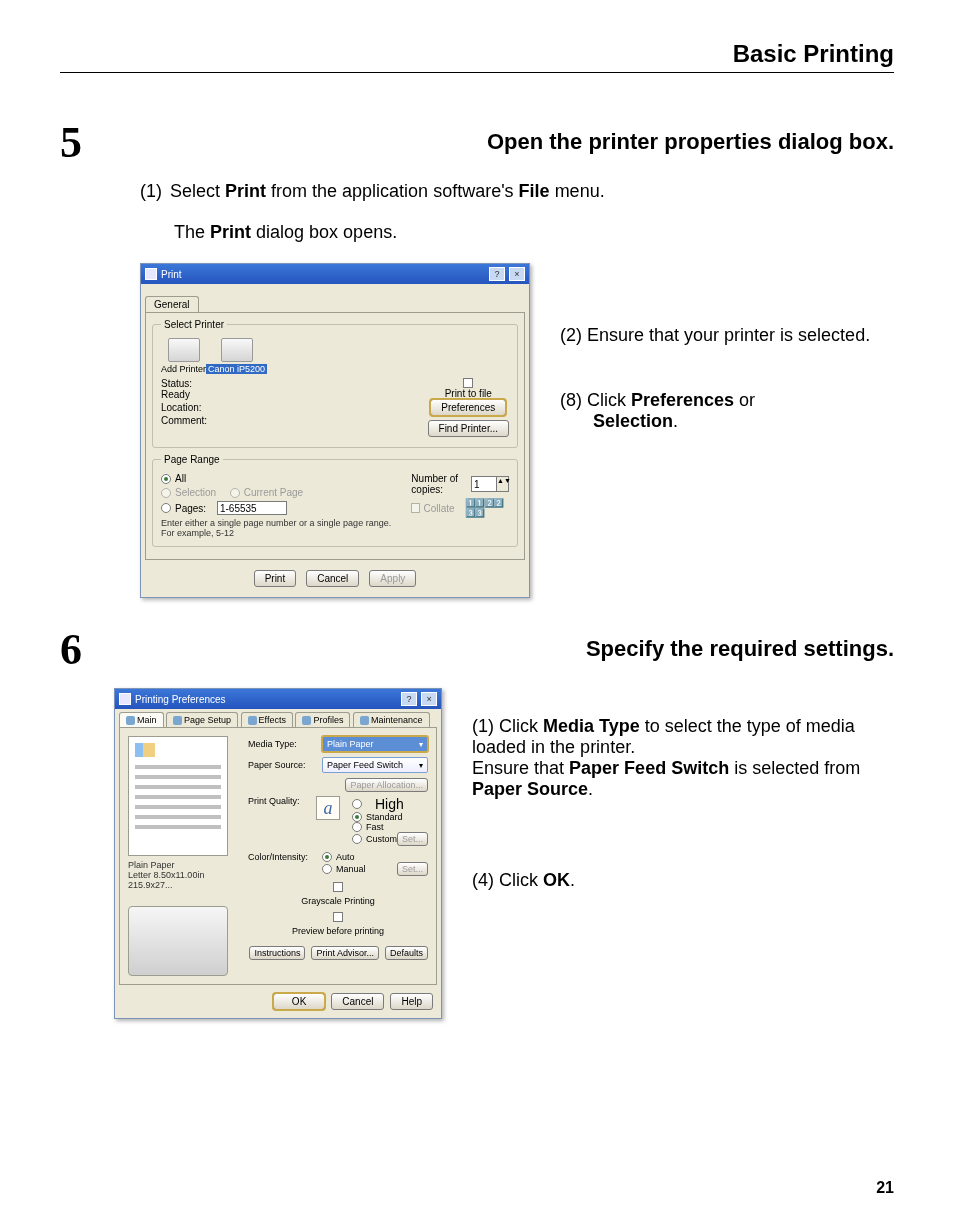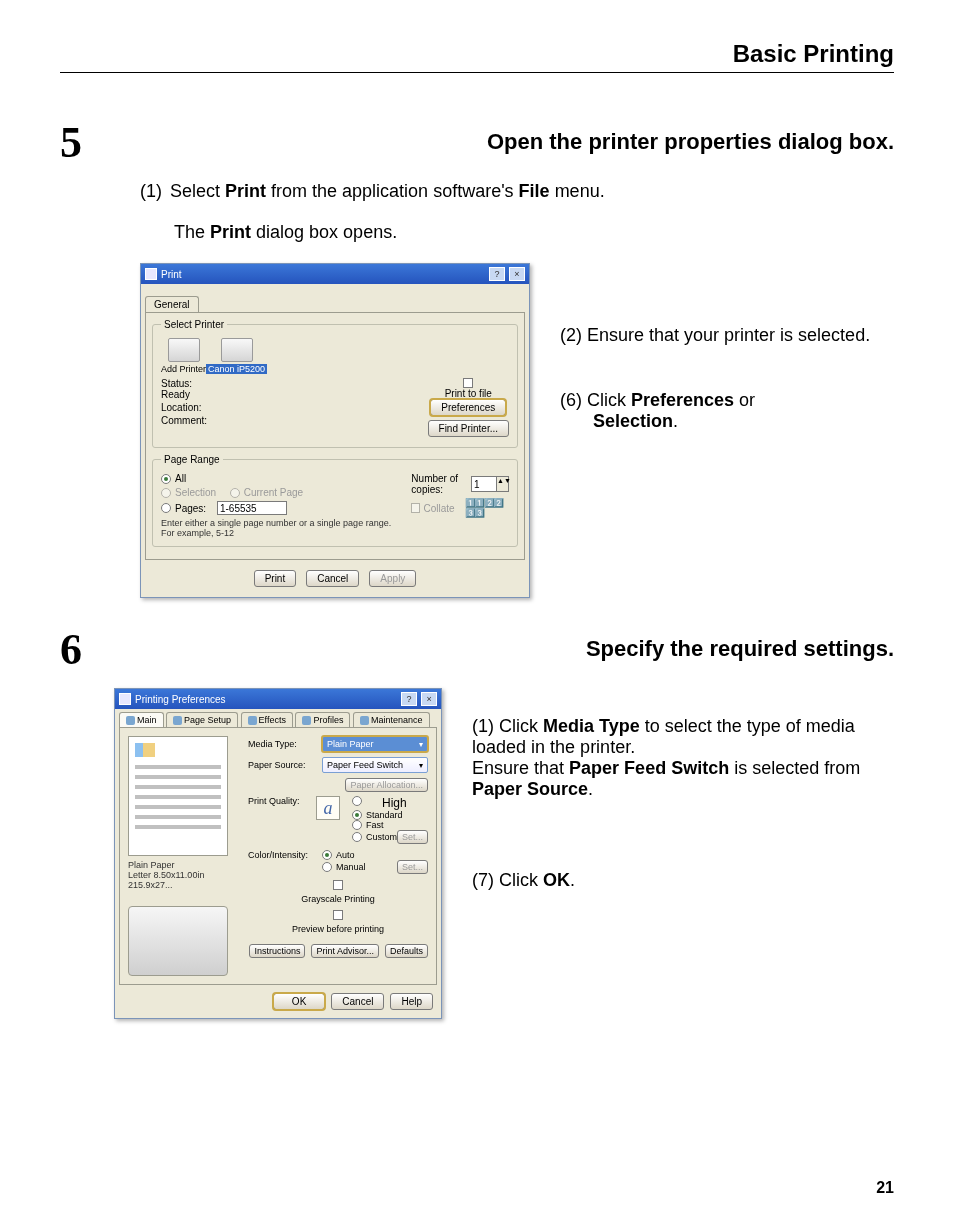--- a/index.html
+++ b/index.html
@@ -314,21 +314,21 @@
           <button class="winbtn">Cancel</button>
           <button class="winbtn dis">Apply</button>
         </div>
       </div>
 
       <div class="callouts">
         <div class="co-line" style="margin-top:62px">
           <span>(2) Ensure that your printer is selected.</span>
         </div>
         <div class="co-line">
-          <span>(6) Click </span><b>Preferences</b><span> or </span><br>
+          <span>(8) Click </span><b>Preferences</b><span> or </span><br>
           <span class="indent"><b>Selection</b><span>.</span></span>
         </div>
       </div>
     </div>
   </div>
 </div>
 
 <div class="step">
   <div class="stepnum">6</div>
   <div class="stepbody">
@@ -382,21 +382,21 @@
                   <span class="pp-caret">▾</span>
                 </span>
             </div>
             <div class="pp-right"><button class="winbtn small dis">Paper Allocation...</button></div>
 
             <div class="pp-qual-row">
               <span class="pp-label">Print Quality:</span>
               <div style="display:flex;gap:6px;flex:1;">
                 <div class="pp-qual-ico">a</div>
                 <div class="pp-radios" style="margin-left:0;flex:1">
-                  <div class="radio" style="font-size:12px;display:flex;gap:20px;">
+                  <div class="radio" style="font-size:14px;display:flex;align-items:center;gap:13px;">
                       <span class="rad"></span>
                       <span>High</span>
                     </div>
                   <div class="radio" style="font-size:9px;display:flex;align-items:center;gap:4px;">
                       <span class="rad on"></span>
                       <span>Standard</span>
                     </div>
                   <div class="radio" style="font-size:9px;display:flex;align-items:center;gap:4px;">
                       <span class="rad"></span>
                       <span>Fast</span>
@@ -451,20 +451,20 @@
           <button class="winbtn">Help</button>
         </div>
       </div>
 
       <div class="callouts2">
         <div class="block" style="margin-top:28px;">
           <span>(1) Click </span><b>Media Type</b><span> to select the type of media loaded in the printer.</span><br>
           <span>Ensure that </span><b>Paper Feed Switch</b><span> is selected from </span><b>Paper Source</b><span>.</span>
         </div>
         <div class="block" style="margin-top:70px;">
-          <span>(7) Click </span><b>OK</b><span>.</span>
+          <span>(4) Click </span><b>OK</b><span>.</span>
         </div>
       </div>
     </div>
   </div>
 </div>
 
 <div class="page-num">21</div>
 
 </body></html>

